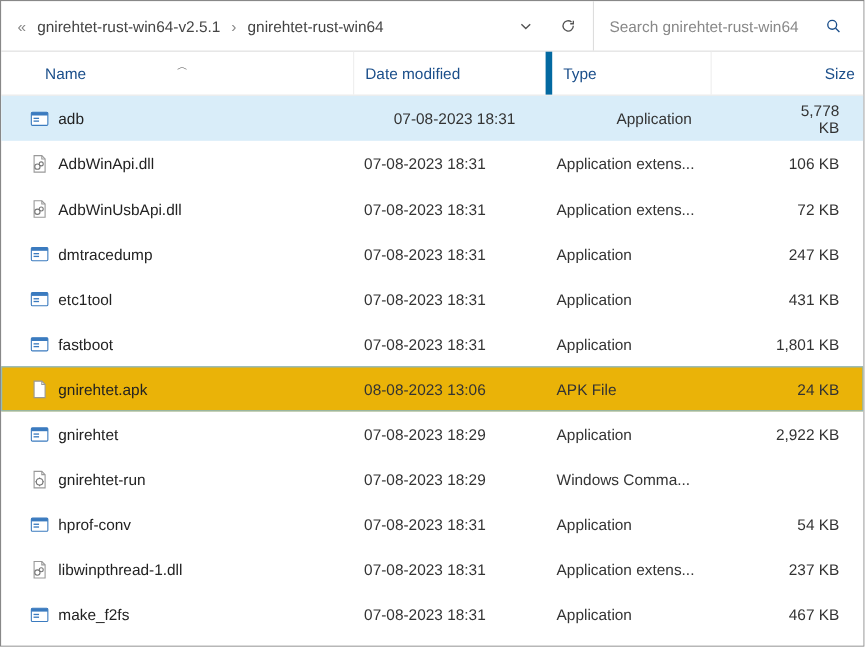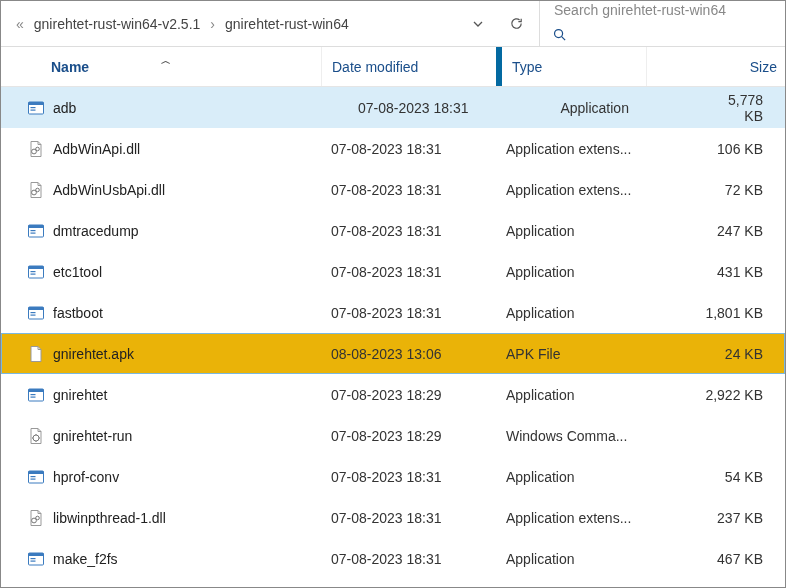--- a/index.html
+++ b/index.html
@@ -4,26 +4,26 @@
 <style>
   * { box-sizing: border-box; font-family: "Segoe UI", Arial, sans-serif; }
   html, body { margin:0; padding:0; width:786px; height:588px; background:#fff; color:#333; font-size:14px; }
   .window { width:786px; height:588px; border:1px solid #888; display:flex; flex-direction:column; overflow:hidden; }
   .toolbar { height:46px; border-bottom:1px solid #ddd; display:flex; align-items:center; padding:0 10px; gap:8px; }
   .breadcrumb { flex:0 0 auto; display:flex; align-items:center; gap:10px; padding-left:5px; color:#444; }
   .crumb { white-space:nowrap; }
   .sep { color:#888; }
   .spacer { flex:1; }
   .iconbtn { width:30px; height:30px; display:flex; align-items:center; justify-content:center; color:#555; cursor:pointer; border-radius:3px;}
-  .searchwrap { border-left:1px solid #ddd; height:100%; display:flex; padding:0 8px 0 12px; gap:8px; min-width:236px;flex-direction:column;}
+  .searchwrap { border-left:1px solid #ddd; height:100%; display:flex; align-items:center; padding:0 8px 0 12px; gap:8px; min-width:236px;}
   .search { border:none; outline:none; font-size:14px; width:190px; color:#333;}
   .search::placeholder{color:#888;}
   .headerrow { height:40px; border-bottom:1px solid #e5e5e5; display:flex; align-items:center; color:#1a4e8a; font-size:14px; user-select:none; }
   .col { display:flex; align-items:center; height:100%; padding:0 10px; }
-  .col-name { width:320px; padding-left:50px; position:relative;font-weight:bold;}
+  .col-name { width:320px; padding-left:40px; position:relative;}
   .col-date { width:175px; border-left:1px solid #eee;}
   .col-type { width:150px; border-left:6px solid #0369a1;text-align:center;}
   .col-size { flex:1; border-left:1px solid #eee; justify-content:flex-end; padding-right:8px;}
   .sortglyph { position:absolute; left:160px; top:7px; font-size:10px; color:#555;}
   .filelist { flex:1; overflow:hidden; }
   .row { height:41px; display:flex; align-items:center; font-size:14px; color:#222; cursor:default;}
   .row.selected { background:#d9edf9;gap:28px; }
   .row.focused { outline:1px solid #7ab8e0; outline-offset:-1px; background:#eab308;}
   .c-name { width:320px; padding-left:26px; display:flex; align-items:center; gap:8px; }
   .c-date { width:175px; padding-left:10px; color:#333;}

